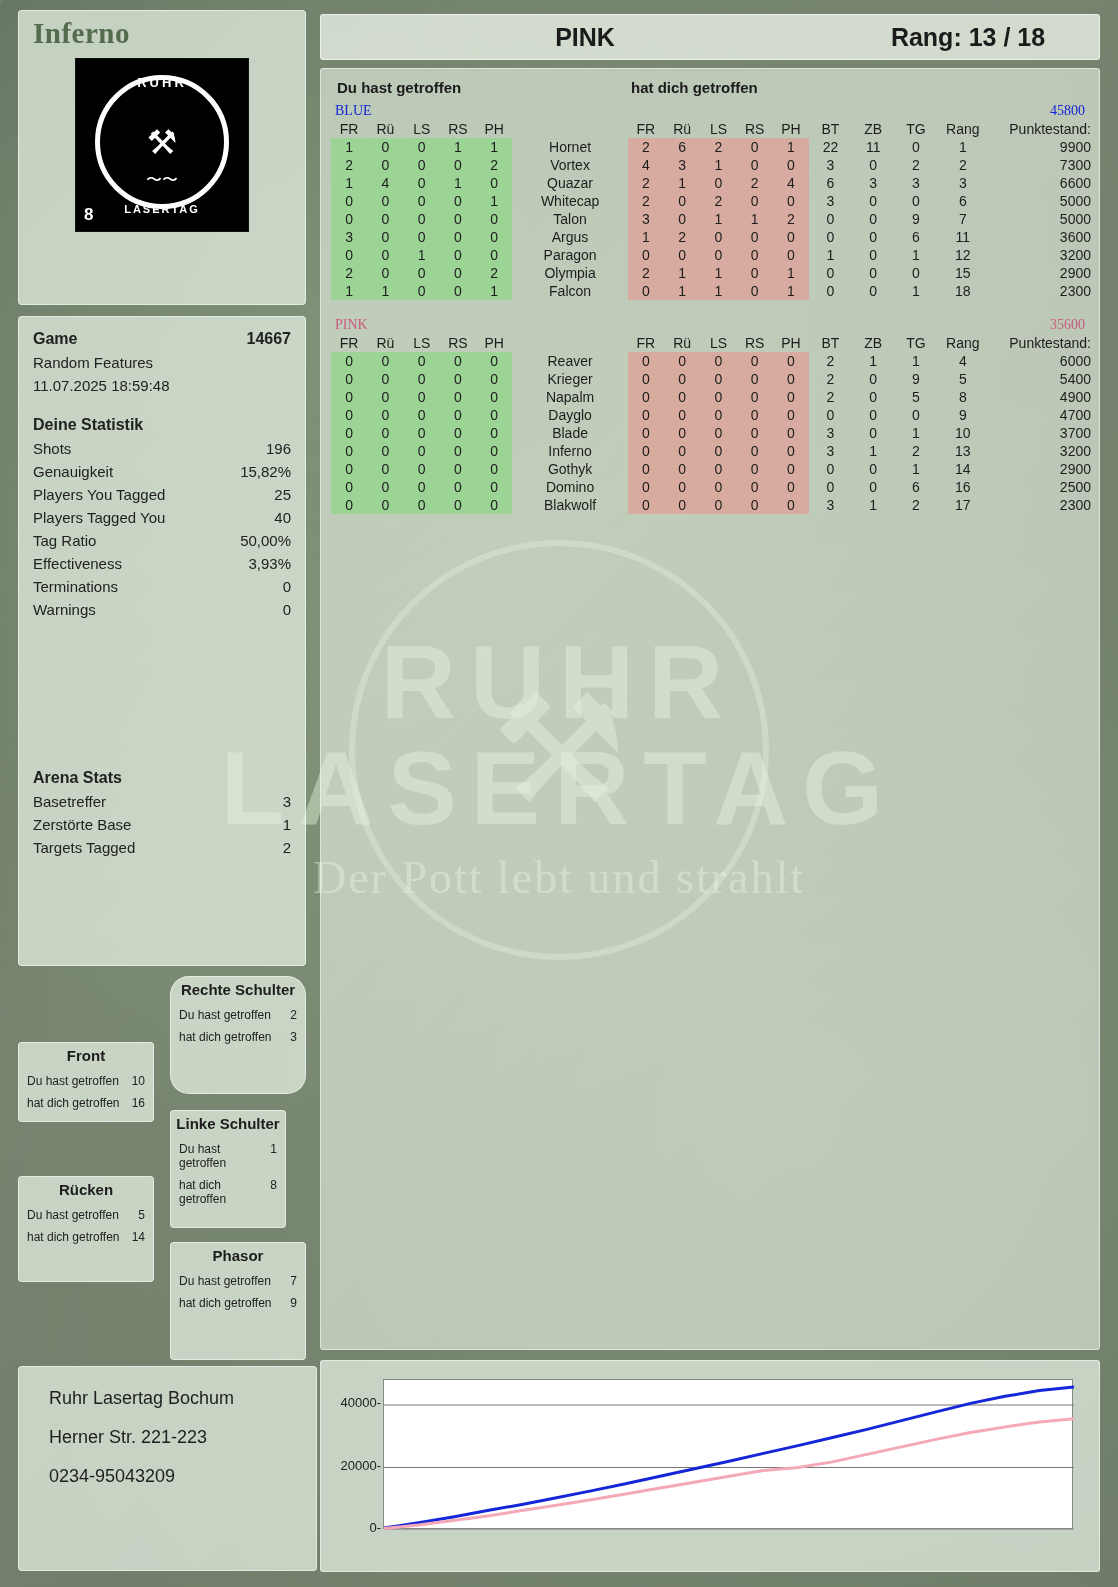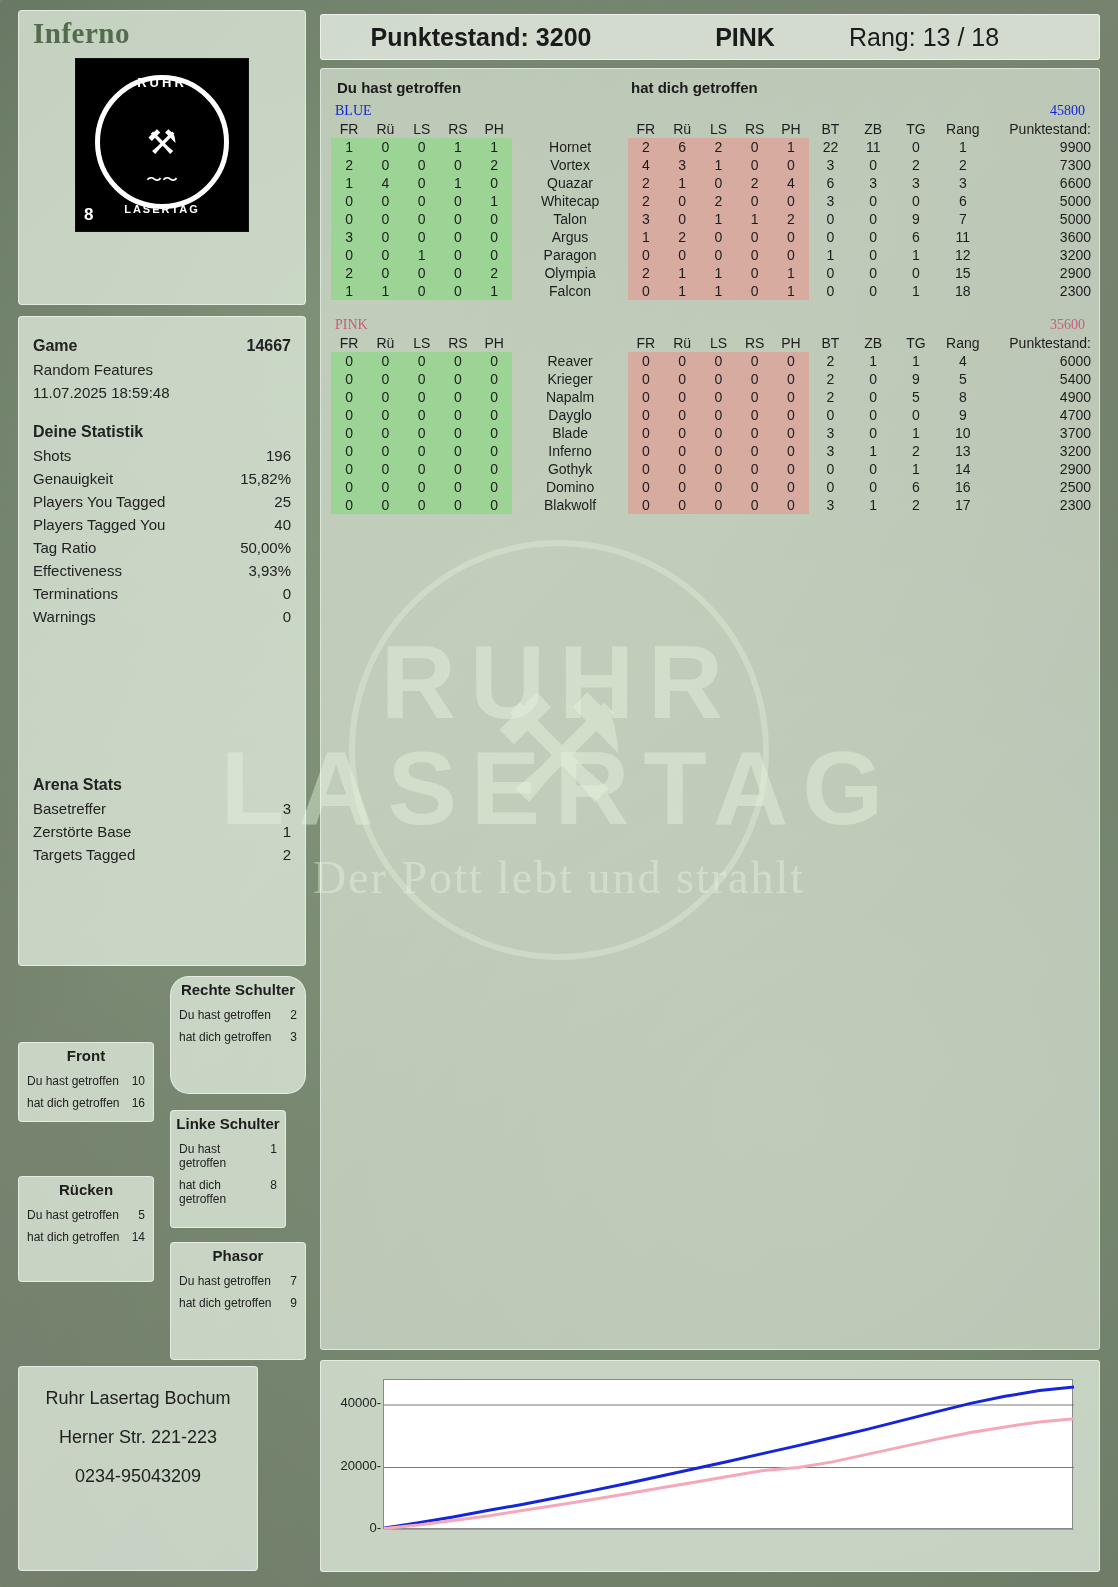--- a/index.html
+++ b/index.html
@@ -54,21 +54,21 @@
   
   #header-bar {
     position:absolute; left:320px; top:14px; width:780px; height:46px;
     background:rgba(236,244,232,0.78);
     border:1px solid rgba(255,255,255,0.6);
     border-radius:3px;
     display:flex; align-items:center;
   }
   #header-bar .score { flex:0 0 320px; text-align:center; font-size:25px; font-weight:bold; color:#1b1b1b; }
   #header-bar .teamname { flex:1; text-align:center; font-size:25px; font-weight:bold; color:#1b1b1b; }
-  #header-bar .rank { flex:0 0 250px; text-align:left; padding-right:12px; font-size:25px; font-weight:normal; color:#1b1b1b; }
+  #header-bar .rank { flex:0 0 250px; text-align:center; padding-right:12px; font-size:25px; font-weight:bold; color:#1b1b1b; }
 
   
   #title-logo-panel {
     position:absolute; left:18px; top:10px; width:288px; height:295px;
   }
   #player-title {
     font-family:"Liberation Serif", serif;
     font-size:29px; font-weight:bold; color:#556b4f;
     padding:6px 0 0 14px; letter-spacing:.5px;
   }
@@ -82,38 +82,38 @@
     border:5px solid #fff; display:flex; align-items:center; justify-content:center;
   }
   #logo-box .ruhr { position:absolute; top:16px; left:0; right:0; text-align:center; color:#fff; font-size:13px; font-weight:bold; letter-spacing:3px;}
   #logo-box .lasertag { position:absolute; bottom:16px; left:0; right:0; text-align:center; color:#fff; font-size:11px; font-weight:bold; letter-spacing:2px;}
   #logo-box .hammers { color:#fff; font-size:34px; line-height:1; }
   #logo-box .wave { position:absolute; bottom:40px; left:50%; transform:translateX(-50%); color:#fff; font-size:16px; }
   #logo-box .num8 { position:absolute; left:8px; bottom:6px; color:#fff; font-size:17px; font-weight:bold; }
 
   #game-panel {
     position:absolute; left:18px; top:316px; width:288px; height:650px;
-    padding:17px 14px;
+    padding:10px 14px;
   }
   .kv { display:flex; justify-content:space-between; font-size:15px; color:#222; padding:3px 0; }
   .kv.head { font-weight:bold; font-size:16px; }
   .sect-gap { height:16px; }
 
   
   .bp { position:absolute; }
   .bp .bp-title { text-align:center; font-weight:bold; font-size:15px; padding:4px 0 6px; color:#1d1d1d; }
   .bp .bp-row { display:flex; justify-content:space-between; font-size:12px; color:#222; padding:4px 8px; }
   #bp-right-shoulder { left:170px; top:976px; width:136px; height:118px;border-radius:19px; }
   #bp-front          { left:18px;  top:1042px; width:136px; height:80px; }
   #bp-left-shoulder  { left:170px; top:1110px; width:116px; height:118px; }
   #bp-back           { left:18px;  top:1176px; width:136px; height:106px; }
   #bp-phasor         { left:170px; top:1242px; width:136px; height:118px; }
 
   #address-panel {
-    position:absolute; left:18px; top:1366px; width:240px; height:205px; padding:12px 14px;text-align:center;
+    position:absolute; left:18px; top:1366px; width:299px; height:205px; padding:12px 30px;
   }
   #address-panel div { font-size:18px; color:#1f1f1f; padding:9px 0; }
 
   
   #stats-panel {
     position:absolute; left:320px; top:68px; width:780px; height:1282px;
     background:rgba(232,242,228,0.62);
     border:1px solid rgba(255,255,255,0.5);
     border-radius:3px;
     padding:8px 10px;
@@ -154,21 +154,20 @@
 <div class="watermark">
   <div class="wm-circle">⚒</div>
   <div class="wm1">RUHR</div>
   <div class="wm2">LASERTAG</div>
   <div class="wm3">Der Pott lebt und strahlt</div>
 </div>
 
 <div class="page">
 
   <div id="header-bar">
-    <div class="score">Punktestand: 3200</div>
     <div class="teamname">PINK</div>
     <div class="rank">Rang: 13 / 18</div>
   </div>
 
   <div id="title-logo-panel" class="panel">
     <div id="player-title">Inferno</div>
     <div id="logo-box">
       <div class="ruhr">RUHR</div>
       <div class="ring">
         <span class="hammers">⚒</span>

